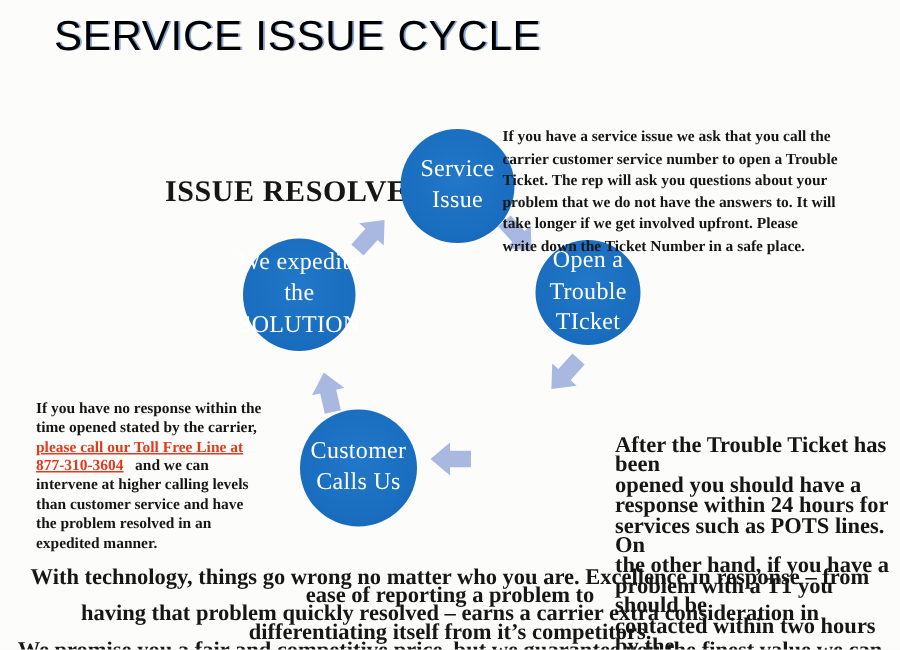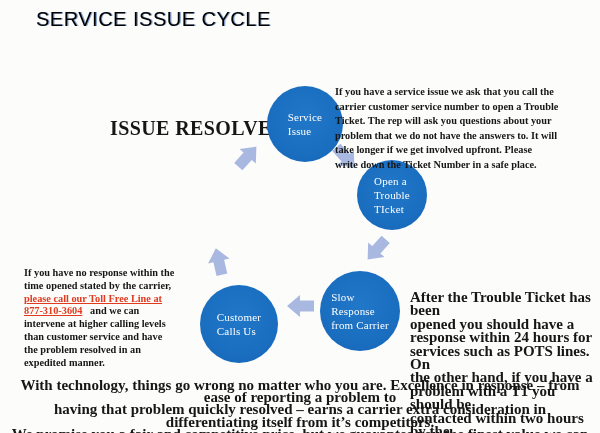--- a/index.html
+++ b/index.html
@@ -10,21 +10,21 @@
   }
   html,body{margin:0;padding:0;}
   body{font-family:"Liberation Serif", serif; background:#e9e9e9;}
   .stage{
     position:relative; width:600px; height:433px; margin:0 auto;
     background:#fcfcfa; overflow:hidden;
   }
   .title{
     position:absolute; left:36px; top:8px;
     font-family:"Liberation Sans", sans-serif;
-    font-size:20px; letter-spacing:.5px; color:#000;
+    font-size:28px; letter-spacing:.5px; color:#000;
     text-shadow:1.2px 0 0 rgba(46,98,184,.55);
     white-space:nowrap;
   }
   .issue-resolved{
     position:absolute; left:110px; top:117px;
     font-size:20px; font-weight:600; letter-spacing:.4px;
     color:var(--text-black); white-space:nowrap;
   }
   .para{
     position:absolute; font-weight:bold; color:var(--text-black);
@@ -37,27 +37,27 @@
   .red-span{ color:var(--alert-red);text-decoration:underline; }
   .footer{
     position:absolute; left:6px; right:6px; top:379px;
     text-align:center; font-weight:bold; color:var(--text-black);
     font-size:15px; line-height:12.2px; white-space:pre-line;
   }
   .node{
     position:absolute; border-radius:50%;
     background:radial-gradient(circle at 50% 42%, #2177c8 0%, var(--circle-blue) 55%, #1566b6 100%);
     display:flex; align-items:center; justify-content:center;
-    color:#fff; font-size:11px; line-height:1.3;
+    color:#fff; text-align:center; font-size:16px; line-height:1.3;
     letter-spacing:.2px; white-space:pre-line;
   }
   .n1{ left:267px; top:86px;  width:76px; height:76px; }
   .n2{ left:357px; top:160px; width:70px; height:70px; }
   .n3{ left:320px; top:271px; width:80px; height:80px; }
-  .n4{ left:200px; top:285px; width:78px; height:78px; }
+  .n4{ left:200px; top:273px; width:78px; height:78px; }
   .n5{ left:162px; top:159px; width:75px; height:75px; }
   .arrow-layer{ position:absolute; left:0; top:0; width:600px; height:433px; pointer-events:none;}
   .arrow-layer polygon{ fill:var(--arrow-blue); }
 </style>
 </head>
 <body>
 
 <div class="stage">
 
   <div class="title">SERVICE ISSUE CYCLE</div>
@@ -74,28 +74,28 @@
 
   <div class="node n1">
     <span>Service
 Issue</span>
   </div>
   <div class="node n2">
     <span>Open a
 Trouble
 TIcket</span>
   </div>
-  <div class="node n3">
-    <span>Slow
-Response
-from Carrier</span>
-  </div>
   <div class="node n4">
     <span>Customer
 Calls Us</span>
+  </div>
+  <div class="node n5">
+    <span>We expedite
+the
+SOLUTION</span>
   </div>
 
   <div class="para para-top-right">If you have a service issue we ask that you call the
 carrier customer service number to open a Trouble
 Ticket.  The rep will ask you questions about your
 problem that we do not have the answers to.  It will
 take longer if we get involved  upfront.  Please
 write down the Ticket Number in a safe place.</div>
 
   <div class="para para-left"><span>If you have no response within the

